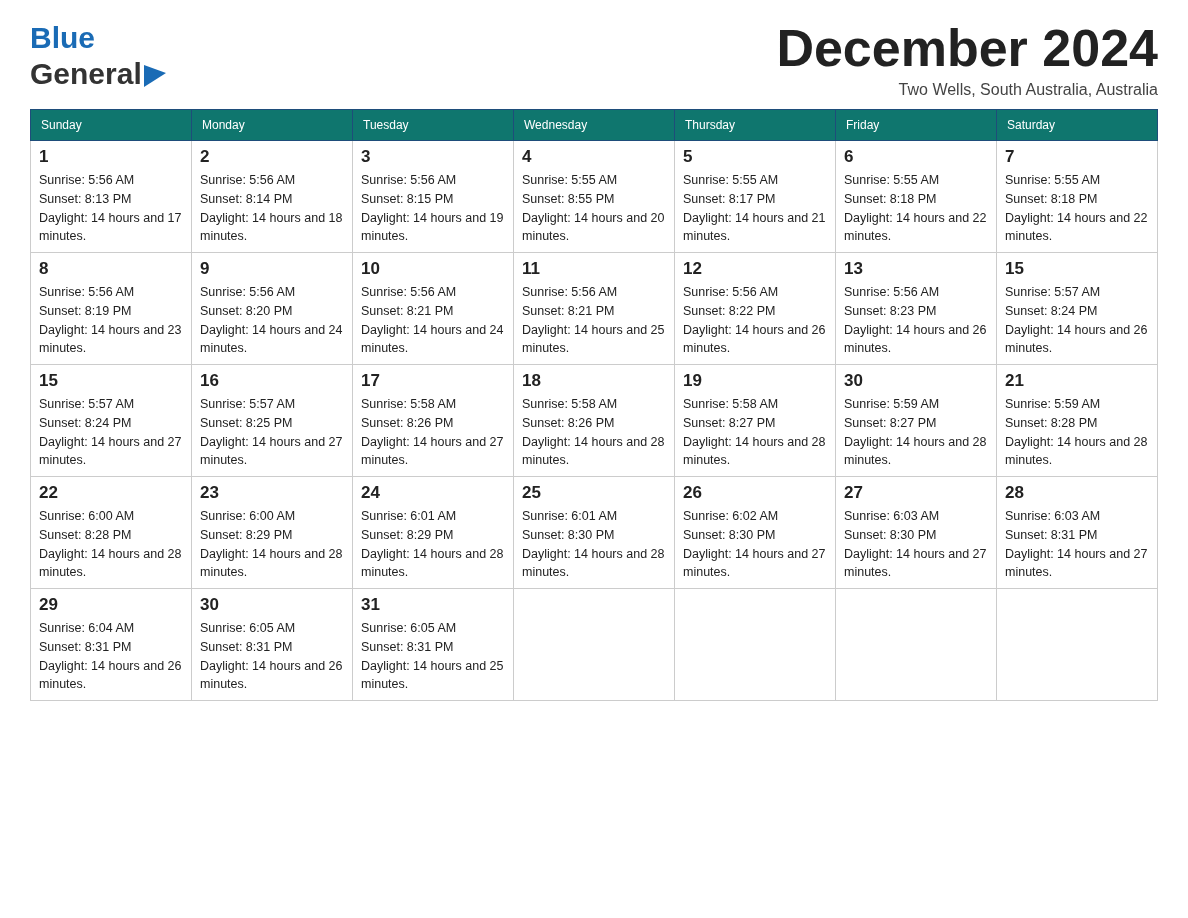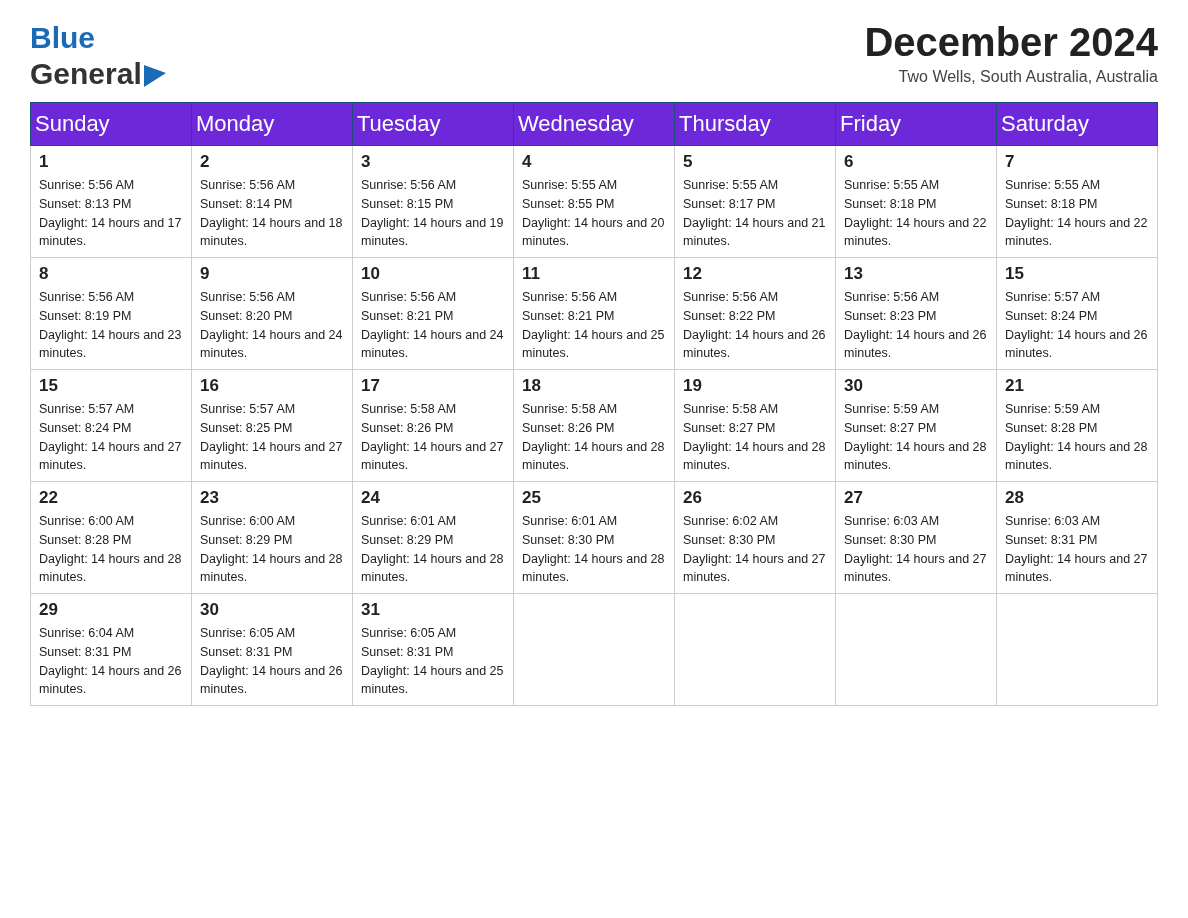--- a/index.html
+++ b/index.html
@@ -13,41 +13,41 @@
     .header {
       display: flex;
       justify-content: space-between;
       align-items: flex-start;
       margin-bottom: 10px;
     }
     .title-block {
       text-align: right;
     }
     .main-title {
-      font-size: 40px;
+      font-size: 52px;
       font-weight: bold;
       color: #222;
       line-height: 1.1;
     }
     .subtitle {
       font-size: 16px;
       color: #444;
       margin-top: 4px;
     }
     .calendar {
       width: 100%;
       border-collapse: collapse;
       margin-top: 10px;
     }
     .calendar thead th {
-      background: #6d28d9;
+      background: #0f766e;
       color: #fff;
-      font-size: 22px;
+      font-size: 12px;
       font-weight: normal;
-      padding: 8px 4px;
+      padding: 8px 10px;
       text-align: left;
       border: 1px solid #1e4d7a;
     }
     .calendar tbody td {
       border: 1px solid #ccc;
       vertical-align: top;
       padding: 6px 8px;
       font-size: 13px;
       color: #222;
       width: 14.28%;

